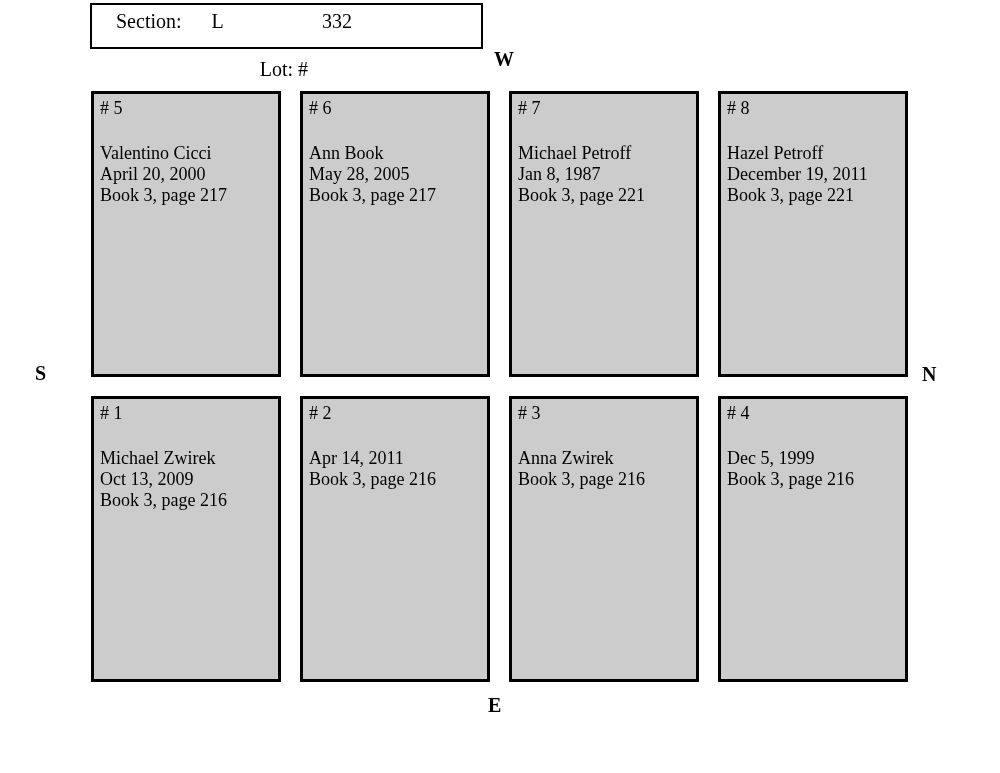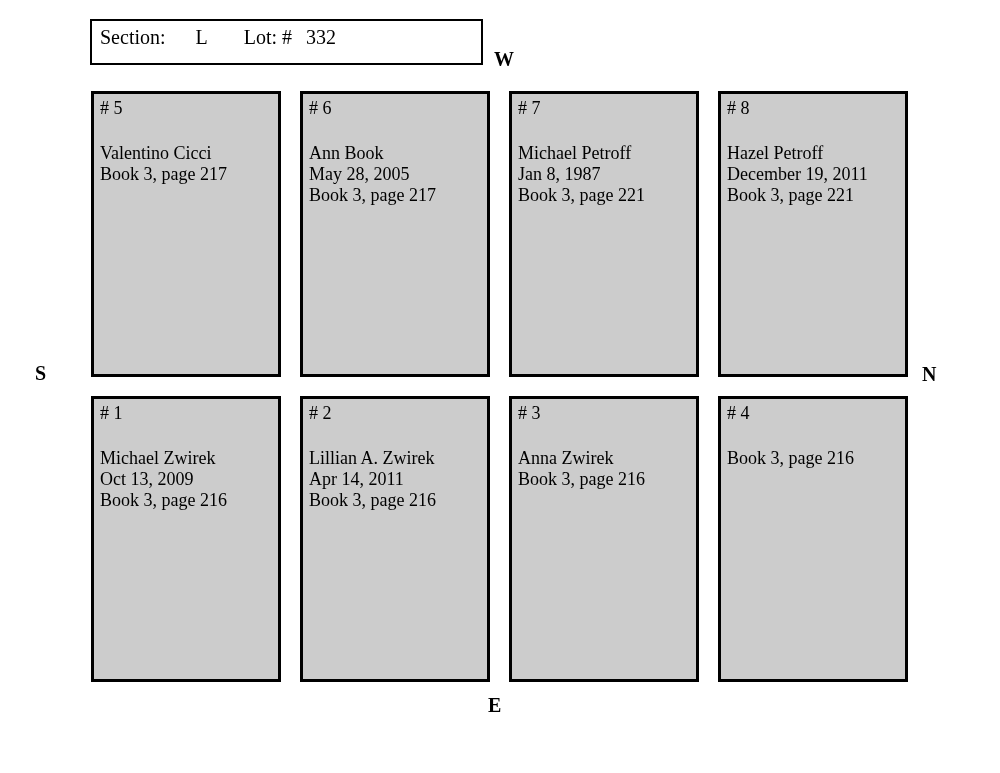--- a/index.html
+++ b/index.html
@@ -16,34 +16,34 @@
   .canvas {
     position: relative;
     width: 1000px;
     height: 773px;
     background: var(--background);
     overflow: hidden;
   }
   .header-box {
     position: absolute;
     left: 90px;
-    top: 19px;
+    top: 3px;
     width: 393px;
     height: 46px;
     background: #ffffff;
     border: 2px solid var(--border);
     display: flex;
     align-items: flex-start;
-    padding: 4px 0 0 8px;
+    padding: 4px 0 0 24px;
     font-size: 20px;
     line-height: 24px;
   }
   .header-box .sec-label { margin-left: 0; }
   .header-box .sec-value { margin-left: 30px; }
-  .header-box .lot-label { margin-left: 36px; }
+  .header-box .lot-label { margin-left: 36px; margin-top: 48px; }
   .header-box .lot-value { margin-left: 14px; }
   .compass {
     position: absolute;
     font-weight: bold;
     font-size: 20px;
     line-height: 22px;
   }
   .compass.w { left: 494px; top: 48px; }
   .compass.s { left: 35px;  top: 362px; }
   .compass.n { left: 922px; top: 363px; }
@@ -85,20 +85,21 @@
   <div class="compass s">S</div>
   <div class="compass n">N</div>
   <div class="compass e">E</div>
 
   <div class="plot-grid">
 
     <div class="plot">
       <span class="plot-number"># 5</span>
       <div class="plot-info">
         <div>Valentino Cicci</div>
+        <div>April 20, 2000</div>
         <div>Book 3, page 217</div>
       </div>
     </div>
 
     <div class="plot">
       <span class="plot-number"># 6</span>
       <div class="plot-info">
         <div>Ann Book</div>
         <div>May 28, 2005</div>
         <div>Book 3, page 217</div>
@@ -128,35 +129,35 @@
       <div class="plot-info">
         <div>Michael Zwirek</div>
         <div>Oct 13, 2009</div>
         <div>Book 3, page 216</div>
       </div>
     </div>
 
     <div class="plot">
       <span class="plot-number"># 2</span>
       <div class="plot-info">
-        <div>Lillian A. Zwirek</div>
         <div>Apr 14, 2011</div>
         <div>Book 3, page 216</div>
       </div>
     </div>
 
     <div class="plot">
       <span class="plot-number"># 3</span>
       <div class="plot-info">
         <div>Anna Zwirek</div>
         <div>Book 3, page 216</div>
       </div>
     </div>
 
     <div class="plot">
       <span class="plot-number"># 4</span>
       <div class="plot-info">
+        <div>Dec 5, 1999</div>
         <div>Book 3, page 216</div>
       </div>
     </div>
 
   </div>
 </div>
 
 </body></html>

